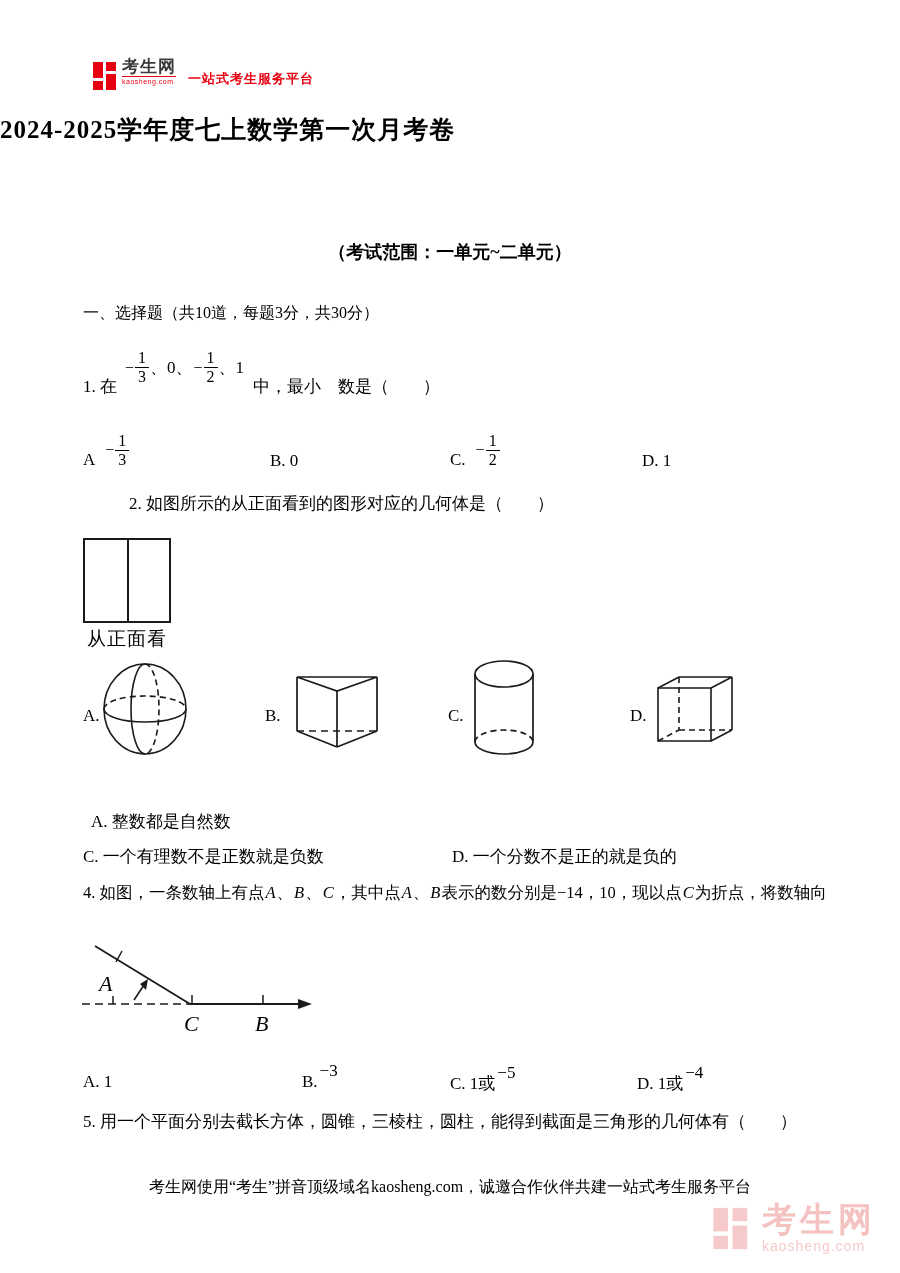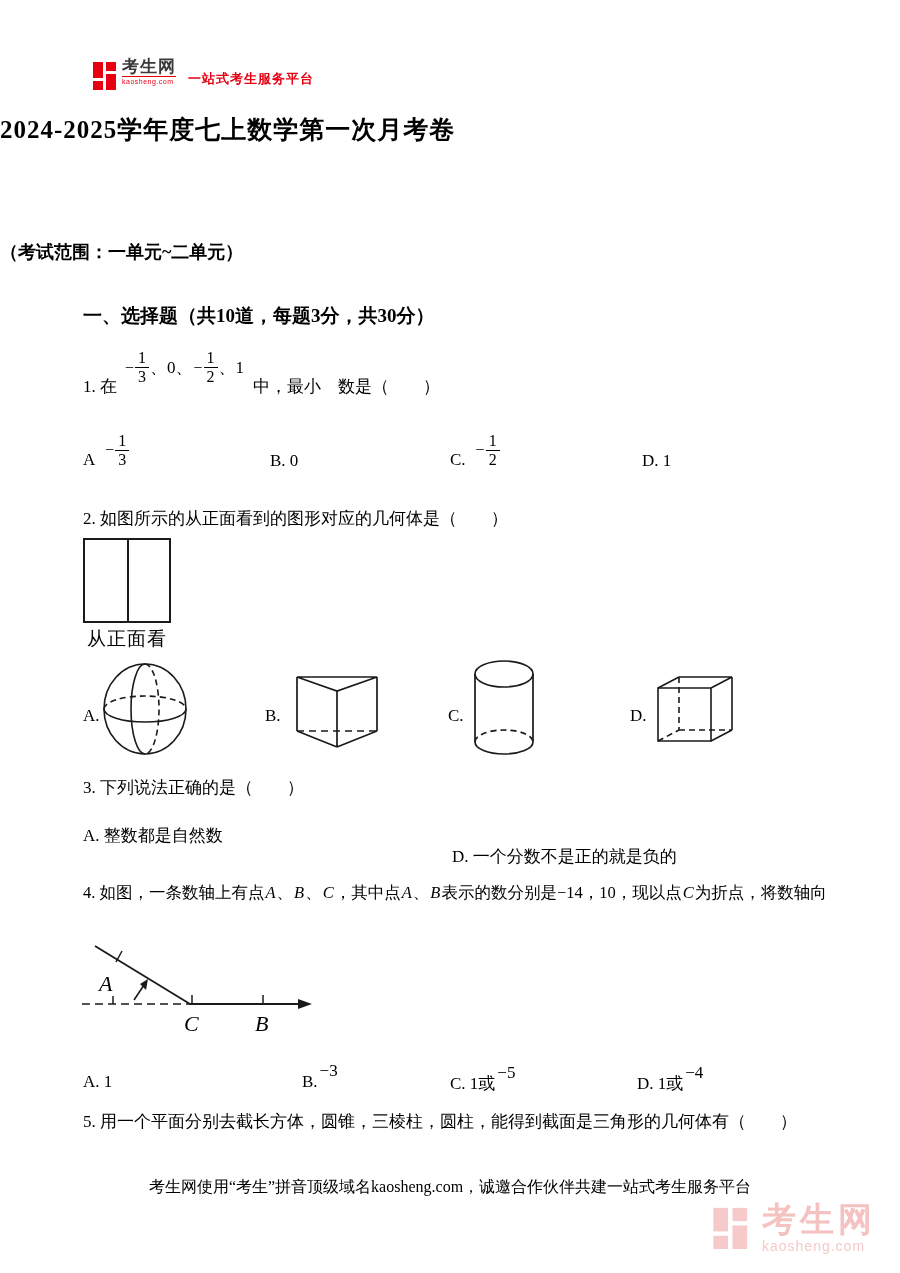--- a/index.html
+++ b/index.html
@@ -12,22 +12,22 @@
   .logo-txt { margin-left:5px; display:flex; flex-direction:column; }
   .logo-name { font-size:17px; font-weight:bold; color:#3a3a3a; letter-spacing:1px; line-height:1.05;
                font-family:"Liberation Sans","DejaVu Sans",sans-serif; }
   .logo-domain { font-size:7px; color:#e60012; letter-spacing:0.5px; border-top:1px solid #e60012; padding-top:1px;
                font-family:"Liberation Sans","DejaVu Sans",sans-serif; }
   .tagline { margin-left:12px; margin-top:12px; color:#e60012; font-size:13px; font-weight:bold; letter-spacing:1px; }
 
   
   .title { position:absolute; top:113px; left:0; width:100%; text-align:left; font-size:25px; font-weight:bold; letter-spacing:1px; }
   .full-score { position:absolute; top:181px; left:0; width:100%; text-align:center; font-size:18px; font-weight:bold; }
-  .scope { position:absolute; top:240px; left:0; width:100%; font-size:18px; font-weight:bold; }
-  .sec-heading { position:absolute; left:83px; top:303px; font-size:19px; font-weight:bold; white-space:nowrap; }
+  .scope { position:absolute; top:240px; left:0; width:100%; text-align:center; font-size:18px; font-weight:bold; }
+  .sec-heading { position:absolute; left:83px; top:303px; font-size:16px; font-weight:normal; white-space:nowrap; }
 
   .qtext { position:absolute; left:83px; font-size:17px; white-space:nowrap; }
 
   
   .frac { display:inline-flex; flex-direction:column; align-items:center; font-size:16px; line-height:1.12; }
   .frac .num { border-bottom:1px solid #000; padding:0 3px; }
   .fsign { font-size:16px; margin-right:1px; }
   .fgroup { display:inline-flex; align-items:center; }
 
   
@@ -136,21 +136,21 @@
         <span class="fsign">−</span>
         <span class="frac">
             <span class="num">1</span>
             <span class="den">2</span>
           </span>
       </span>
     </div>
     <div class="opttext" style="left:642px;">D. 1</div>
   </div>
 
-  <div class="qtext" style="top:507px;">2. 如图所示的从正面看到的图形对应的几何体是（　　）</div>
+  <div class="qtext" style="top:492px;margin-left:46px;">2. 如图所示的从正面看到的图形对应的几何体是（　　）</div>
   <div class="q2-rect">
     <div class="q2-divider"></div>
   </div>
   <div class="q2-caption">从正面看</div>
 
   <div class="shape-row">
     <span class="shape-label" style="left:83px; top:48px;">A.</span>
     <svg class="shape" style="left:101px; top:4px;" width="88" height="94" viewBox="0 0 88 94" fill="none" stroke="#1a1a1a" stroke-width="1.6">
       <ellipse cx="44" cy="47" rx="41" ry="45"></ellipse>
       <path d="M44,2 A14,45 0 0 0 44,92"></path>
@@ -175,22 +175,22 @@
     </svg>
 
     <span class="shape-label" style="left:630px; top:48px;">D.</span>
     <svg class="shape" style="left:655px; top:16px;" width="82" height="74" viewBox="0 0 82 74" fill="none" stroke="#1a1a1a" stroke-width="1.6">
       <path d="M3,14 L56,14 L56,67 L3,67 Z"></path>
       <path d="M3,14 L24,3 M24,3 L77,3 M56,14 L77,3 M77,3 L77,56 M56,67 L77,56"></path>
       <path d="M24,3 L24,56 M24,56 L77,56 M3,67 L24,56" stroke-dasharray="6 4"></path>
     </svg>
   </div>
 
-  <div class="qtext" style="top:776px;">3. 下列说法正确的是（　　）</div>
-  <div class="q3-opt" style="left:83px; top:810px;margin-top:14px;">A. 整数都是自然数</div>
+  <div class="q3-opt" style="left:91px; top:810px;">A. 整数都是自然数</div>
+  <div class="q3-opt" style="left:83px; top:845px;">C. 一个有理数不是正数就是负数</div>
   <div class="q3-opt" style="left:452px; top:845px;">D. 一个分数不是正的就是负的</div>
 
   <div class="qtext" style="top:882px; font-size:16.5px;"><span>4. 如图，一条数轴上有点</span><span class="mvar">A</span><span>、</span><span class="mvar">B</span><span>、</span><span class="mvar">C</span><span>，其中点</span><span class="mvar">A</span><span>、</span><span class="mvar">B</span><span>表示的数分别是−14，10，现以点</span><span class="mvar">C</span><span>为折点，将数轴向</span></div>
 
   <svg class="q4-figure" width="262" height="100" viewBox="0 0 262 100" fill="none" stroke="#1a1a1a">
     <path d="M20,66 L128,66" stroke-width="1.6" stroke-dasharray="8 5"></path>
     <path d="M128,66 L238,66" stroke-width="1.8"></path>
     <polygon points="236,61 250,66 236,71" fill="#1a1a1a" stroke="none"></polygon>
     <path d="M33,8 L128,66" stroke-width="1.8"></path>
     <path d="M60,13 L54,24" stroke-width="1.5"></path>

